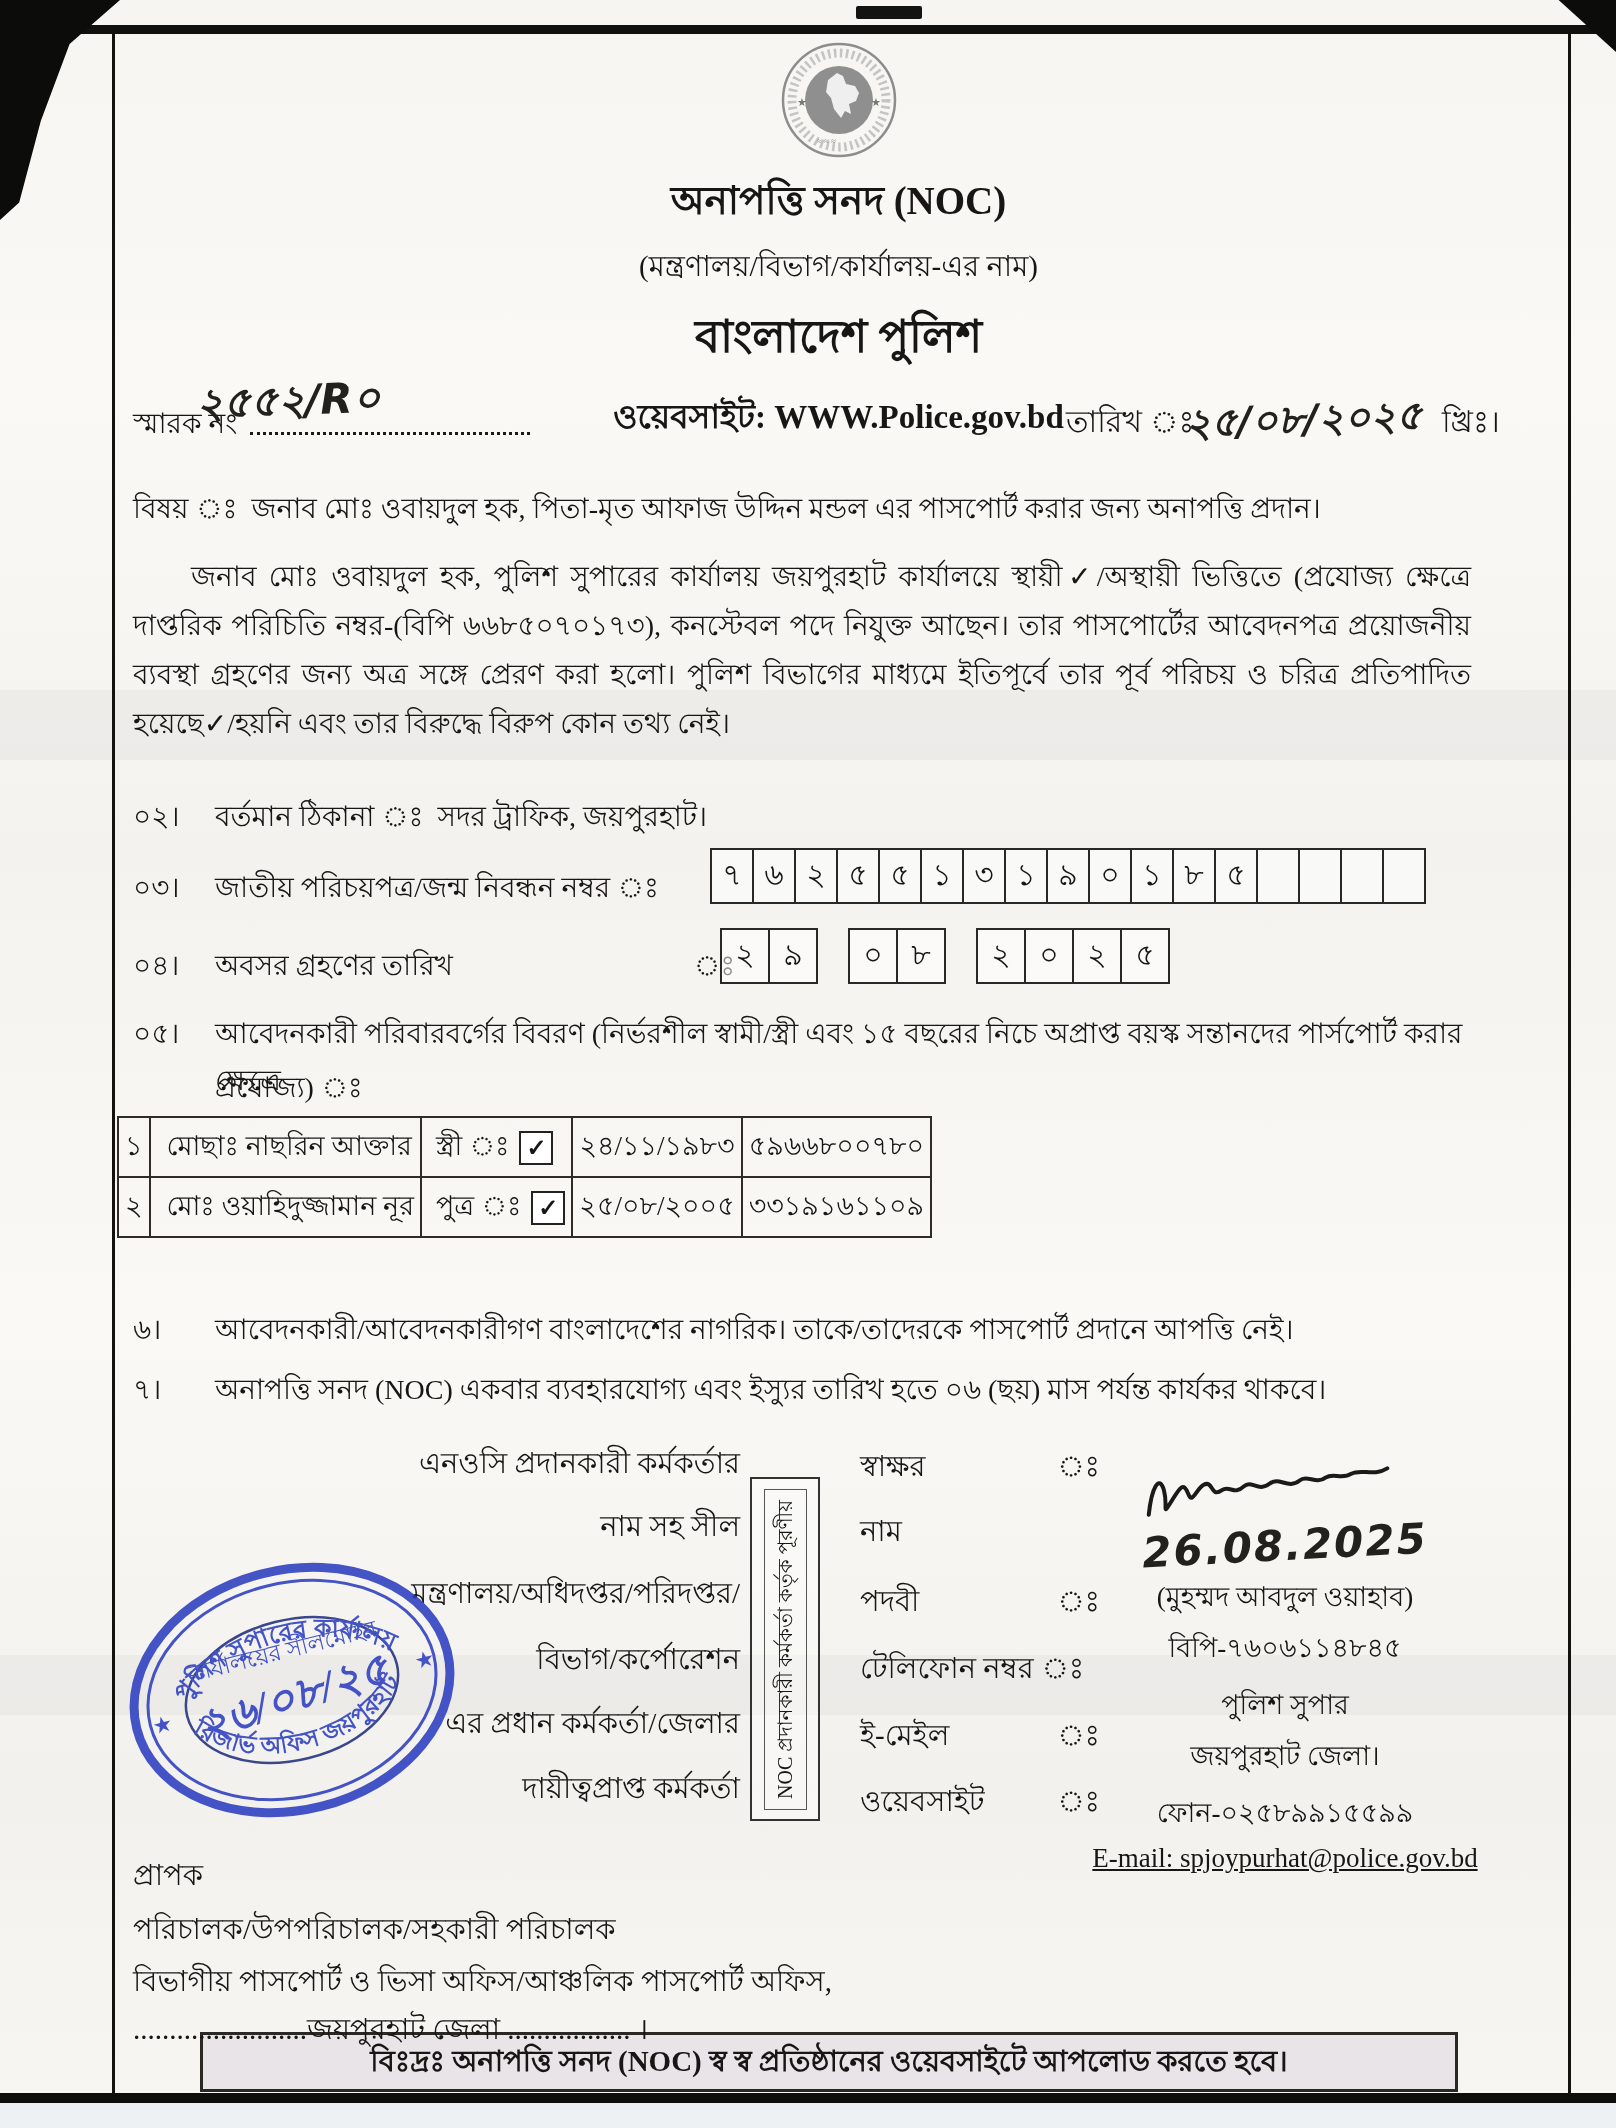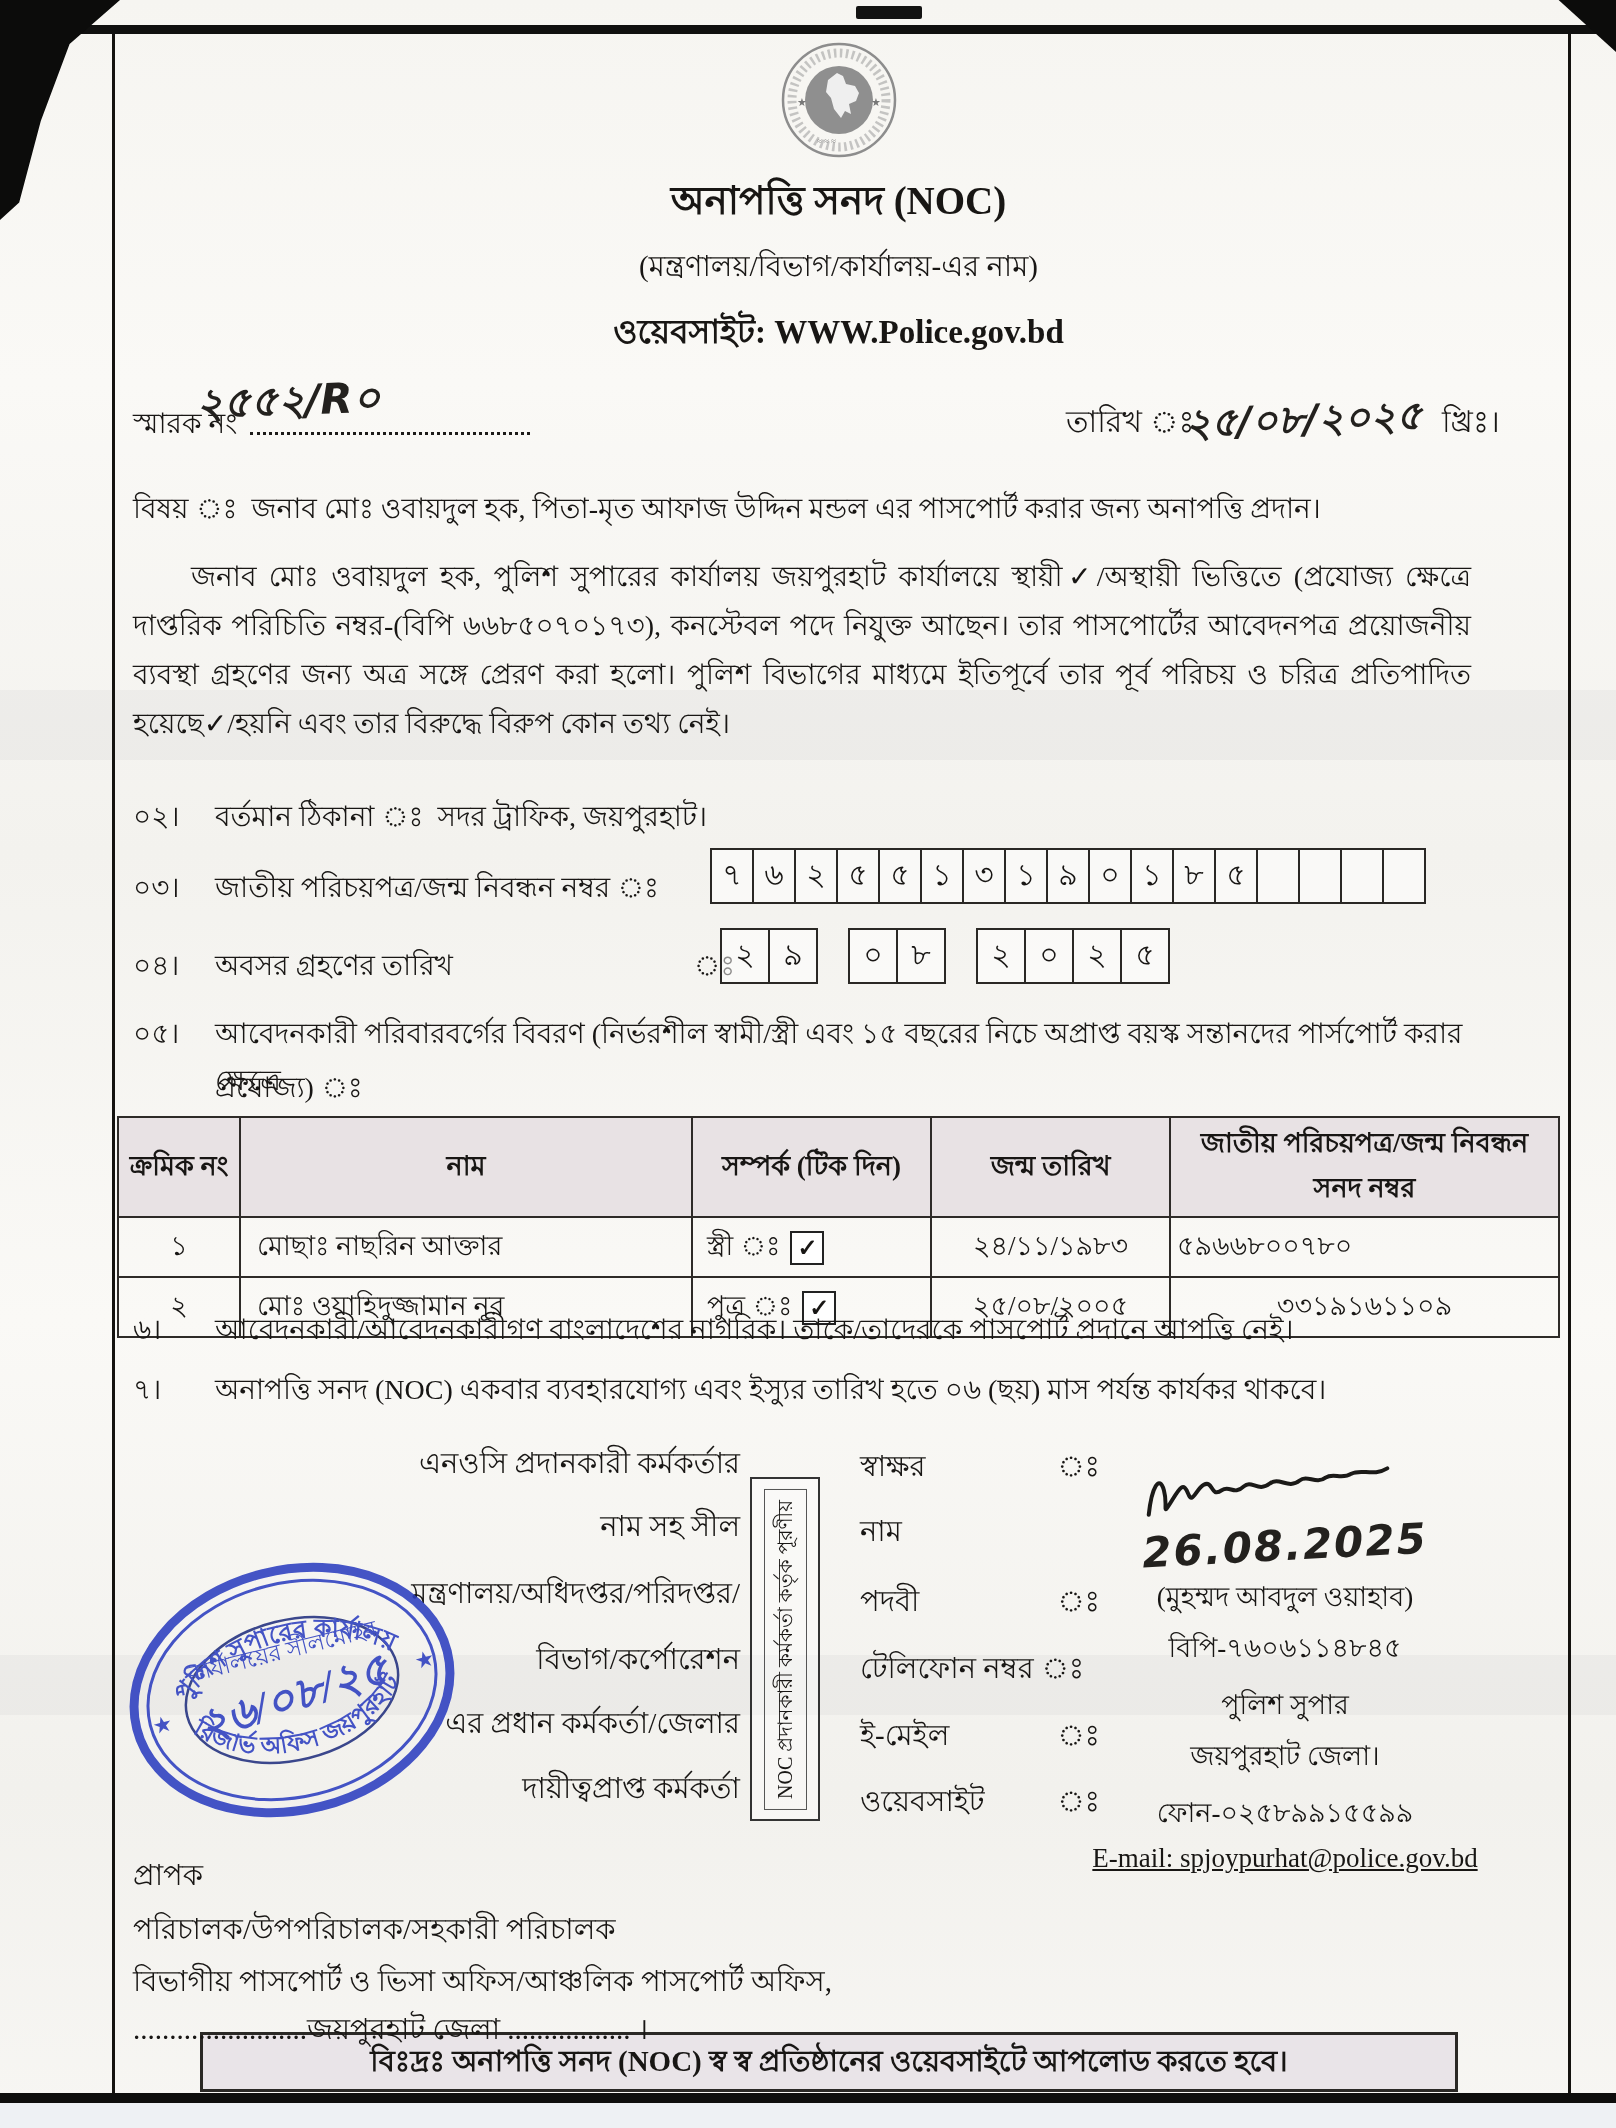--- a/index.html
+++ b/index.html
@@ -77,20 +77,21 @@
       <circle cx="60" cy="60" r="56" fill="none" stroke="#8d8d8d" stroke-width="2.5"></circle>
       <circle cx="60" cy="60" r="47" fill="none" stroke="#9a9a9a" stroke-width="9" stroke-dasharray="2.5 3.5" opacity="0.55"></circle>
       <circle cx="60" cy="60" r="34" fill="#8f8f8f"></circle>
       <path d="M49 40 l9 -7 6 3 3 8 9 2 4 7 -3 8 -7 3 2 10 -6 -3 -4 7 -7 -9 -3 -11 -5 -6 z" fill="#efefef"></path>
       <text x="18" y="66" font-size="11" fill="#777">★</text>
       <text x="92" y="66" font-size="11" fill="#777">★</text>
       <text x="38" y="104" font-size="9" fill="#888" letter-spacing="2">≈≈≈</text>
     </svg>
     <div class="title1">অনাপত্তি সনদ (NOC)</div>
     <div class="title2">(মন্ত্রণালয়/বিভাগ/কার্যালয়-এর নাম)</div>
+    <div class="org">বাংলাদেশ পুলিশ</div>
     <div class="website">ওয়েবসাইট: WWW.Police.gov.bd</div>
   </div>
 
   <div class="abs memo-label">স্মারক নং</div>
   <div class="abs memo-dots"></div>
   <div class="abs memo-number hand">২৫৫২/R০</div>
   <div class="abs date-label">তারিখ ঃ</div>
   <div class="abs date-value hand">২৫/০৮/২০২৫</div>
   <div class="abs date-suffix">খ্রিঃ।</div>
 
@@ -146,27 +147,20 @@
     <span class="cellbox wide">২</span>
     <span class="cellbox wide">৫</span>
   </div>
 
   <div class="abs itemno" style="left:133px;top:1012px;">০৫।</div>
   <div class="abs itemtext" style="left:215px;top:1012px;width:1262px;">আবেদনকারী পরিবারবর্গের বিবরণ (নির্ভরশীল স্বামী/স্ত্রী এবং ১৫ বছরের নিচে অপ্রাপ্ত বয়স্ক সন্তানদের পার্সপোর্ট করার ক্ষেত্রে</div>
   <div class="abs itemtext" style="left:215px;top:1066px;">প্রযোজ্য) ঃ</div>
 
   <table class="abs famtable" style="left:117px;top:1116px;">
     <tbody>
-        <tr>
-      <th style="width:108px;">ক্রমিক নং</th>
-      <th style="width:438px;">নাম</th>
-      <th style="width:225px;">সম্পর্ক (টিক দিন)</th>
-      <th style="width:225px;">জন্ম তারিখ</th>
-      <th style="width:375px;">জাতীয় পরিচয়পত্র/জন্ম নিবন্ধন সনদ নম্বর</th>
-    </tr>
     <tr style="height:60px;">
       <td style="text-align:center;">১</td>
       <td style="padding-left:16px;">মোছাঃ নাছরিন আক্তার</td>
       <td style="padding-left:14px;">
         <span>স্ত্রী  ঃ</span><span class="chk">✓</span>
       </td>
       <td style="text-align:center;">২৪/১১/১৯৮৩</td>
       <td style="text-align:left;">৫৯৬৬৮০০৭৮০</td>
     </tr>
     <tr style="height:60px;">

